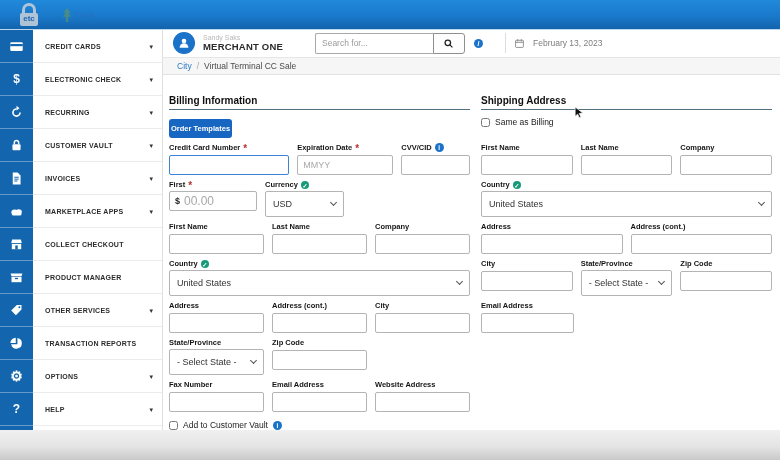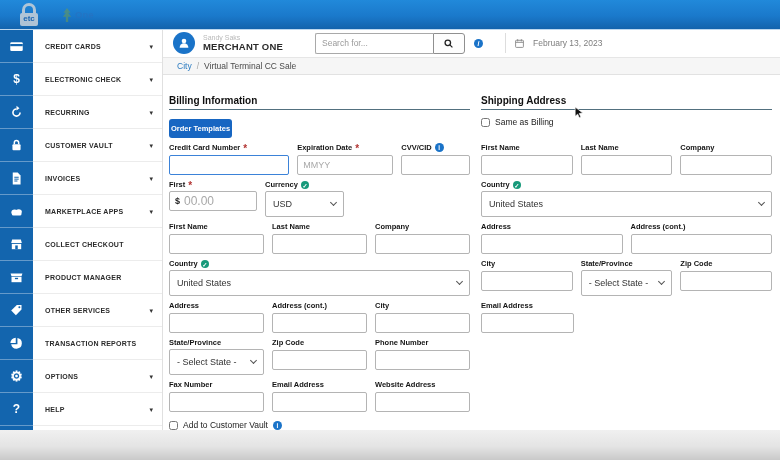--- a/index.html
+++ b/index.html
@@ -404,26 +404,20 @@
               <span>- Select State -</span>
               <span class="chev"></span>
             </div>
           </div>
           <div class="fld">
             <div class="flabel">
                 <span>Zip Code</span>
               </div>
             <input class="tin" style="">
           </div>
-          <div class="fld">
-            <div class="flabel">
-                <span>Phone Number</span>
-              </div>
-            <input class="tin" style="">
-          </div>
         </div>
 
         <div class="frow r3">
           <div class="fld">
             <div class="flabel">
                 <span>Fax Number</span>
               </div>
             <input class="tin" style="">
           </div>
           <div class="fld">

